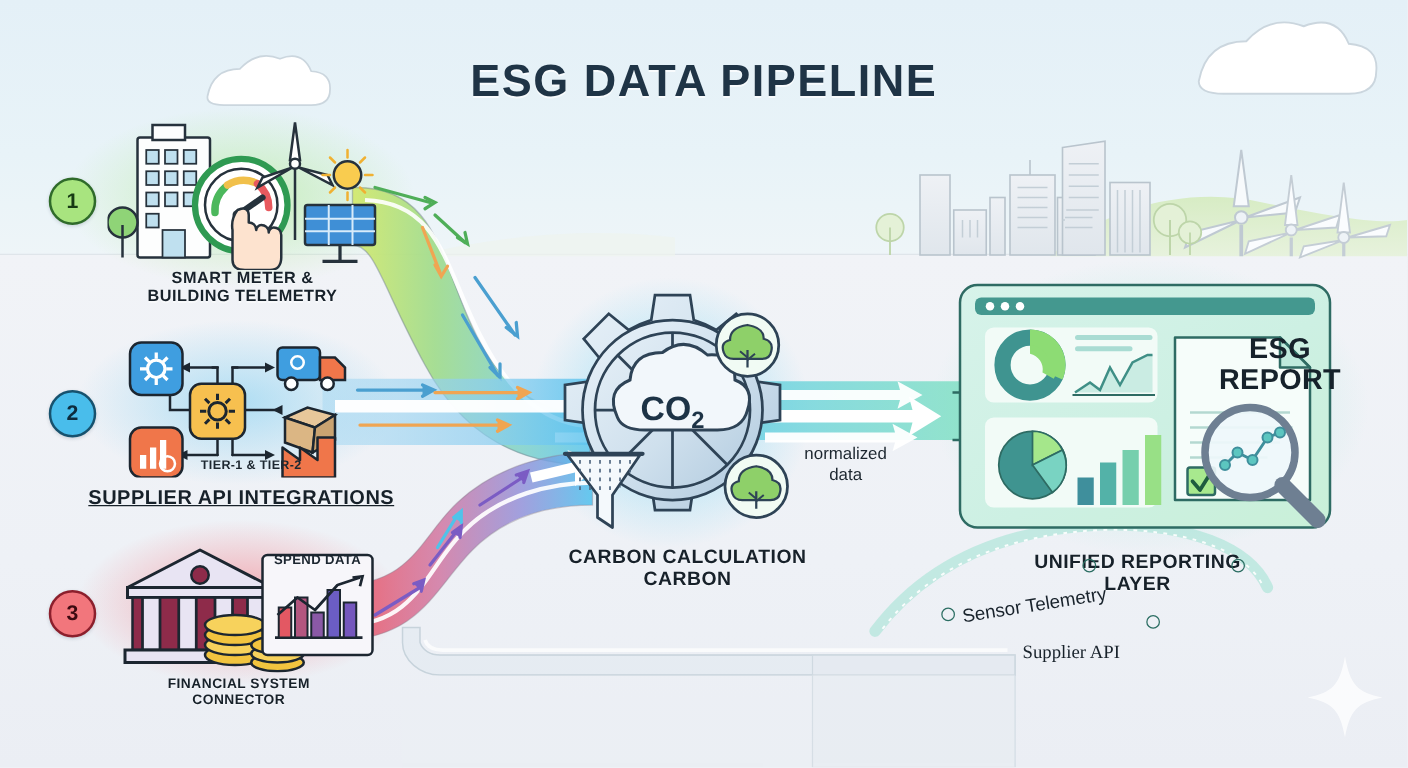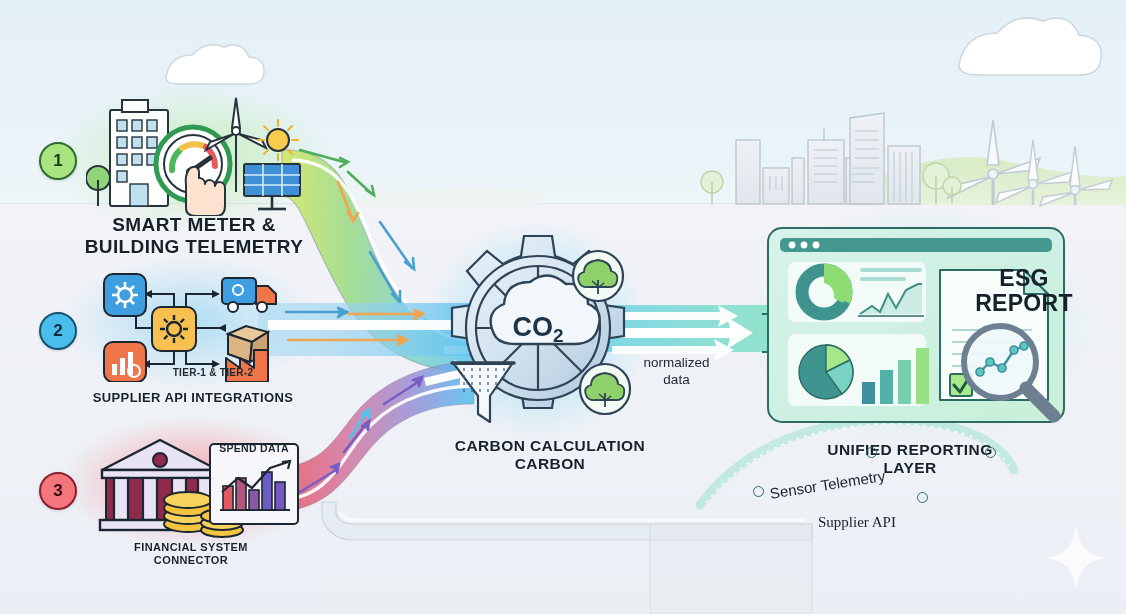--- a/index.html
+++ b/index.html
@@ -31,27 +31,27 @@
     display:flex;align-items:center;justify-content:center;
     font-size:17px;font-weight:bold;color:#15212b;border:2px solid #1d2b36;
     box-shadow:0 1px 3px rgba(30,50,70,.18);}
   #badge1{left:39px;top:142px;background:#a8e47f;border-color:#2f6b2a;color:#173a14;}
   #badge2{left:39px;top:312px;background:#49bdeb;border-color:#17526e;color:#0d2c3d;}
   #badge3{left:39px;top:472px;background:#f2767c;border-color:#8c1f2c;color:#3d0a11;}
 
   
   .cap{position:absolute;text-align:center;font-weight:bold;color:#17212a;
     line-height:1.18;text-shadow:0 1px 0 rgba(255,255,255,.55);}
-  #cap1{left:60px;top:214px;width:268px;font-size:19px;letter-spacing:.4px;}
-  #cap2{left:48px;top:390px;width:290px;font-size:13px;letter-spacing:.4px;}
+  #cap1{left:60px;top:214px;width:268px;font-size:13px;letter-spacing:.4px;}
+  #cap2{left:48px;top:390px;width:290px;font-size:16px;letter-spacing:.4px;text-decoration:underline;}
   #cap3{left:60px;top:541px;width:262px;font-size:11px;letter-spacing:.4px;}
   #capEngine{left:410px;top:437px;width:280px;font-size:15.5px;letter-spacing:.4px;}
   #capReport{left:760px;top:441px;width:300px;font-size:15.5px;letter-spacing:.4px;}
   #tier{position:absolute;left:126px;top:367px;width:150px;text-align:center;
-    font-size:10px;font-weight:bold;color:#1d2730;letter-spacing:.3px;padding-left:12px;}
+    font-size:10px;font-weight:bold;color:#1d2730;letter-spacing:.3px;}
 
   
   .flowlbl{position:absolute;text-align:center;color:#1c262f;font-size:13.5px;line-height:1.25;}
   #lblTrace{left:641px;top:262px;width:160px;}
   #lblNorm{left:614px;top:355px;width:125px;}
 
   
   #lblSensor{position:absolute;left:770px;top:485px;font-size:15px;color:#18222b;
     transform:rotate(-9deg);transform-origin:left center;}
   #lblSupplier{position:absolute;left:818px;top:514px;font-size:15px;color:#18222b;font-family:Liberation Serif, serif;}
@@ -148,20 +148,21 @@
     <g>
       <circle cx="936" cy="176" r="13" fill="#e4f1d7" stroke="#bdd5a9" stroke-width="1.4"></circle>
       <line x1="936" y1="176" x2="936" y2="204" stroke="#bdd5a9" stroke-width="1.6"></line>
       <circle cx="952" cy="186" r="9" fill="#e4f1d7" stroke="#bdd5a9" stroke-width="1.4"></circle>
       <line x1="952" y1="186" x2="952" y2="204" stroke="#bdd5a9" stroke-width="1.4"></line>
       <circle cx="712" cy="182" r="11" fill="#e4f1d7" stroke="#bdd5a9" stroke-width="1.4"></circle>
       <line x1="712" y1="182" x2="712" y2="204" stroke="#bdd5a9" stroke-width="1.5"></line>
     </g>
   </svg>
 
+  <div id="title">ESG DATA PIPELINE</div>
 
   <svg class="abs" style="left:0;top:0;" width="1126" height="614">
     <defs>
       <linearGradient id="rib1" x1="0" y1="0" x2="1" y2="0">
         <stop offset="0%" stop-color="#d3e96f" stop-opacity=".95"></stop>
         <stop offset="35%" stop-color="#9edb8a" stop-opacity=".9"></stop>
         <stop offset="70%" stop-color="#7fd2c8" stop-opacity=".85"></stop>
         <stop offset="100%" stop-color="#5fc7ee" stop-opacity=".85"></stop>
       </linearGradient>
       <linearGradient id="rib2" x1="0" y1="0" x2="1" y2="0">

